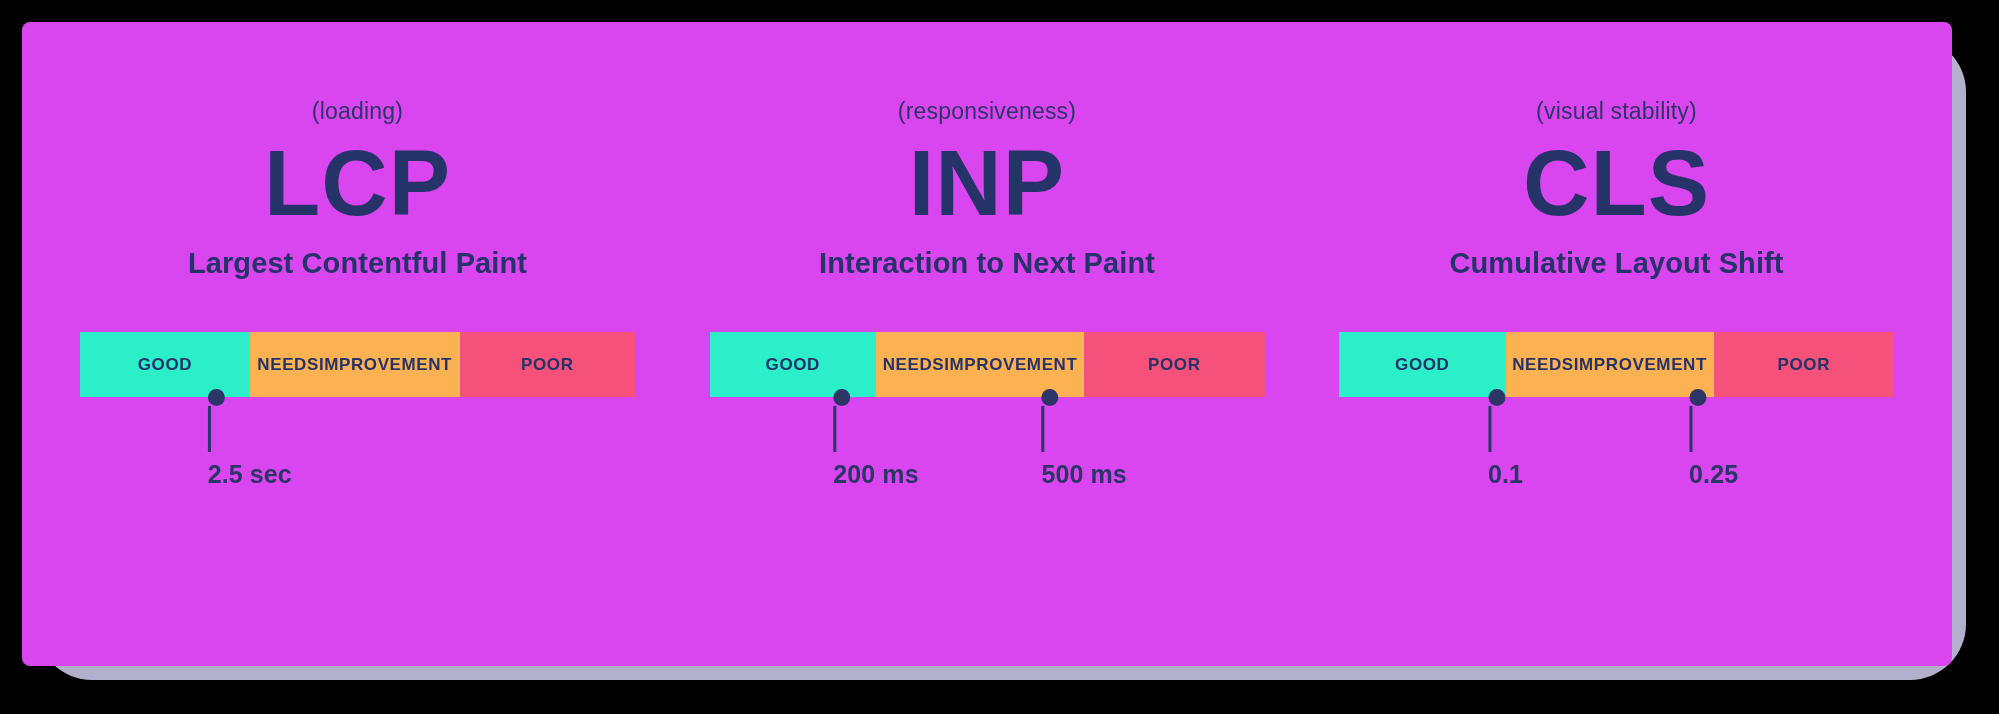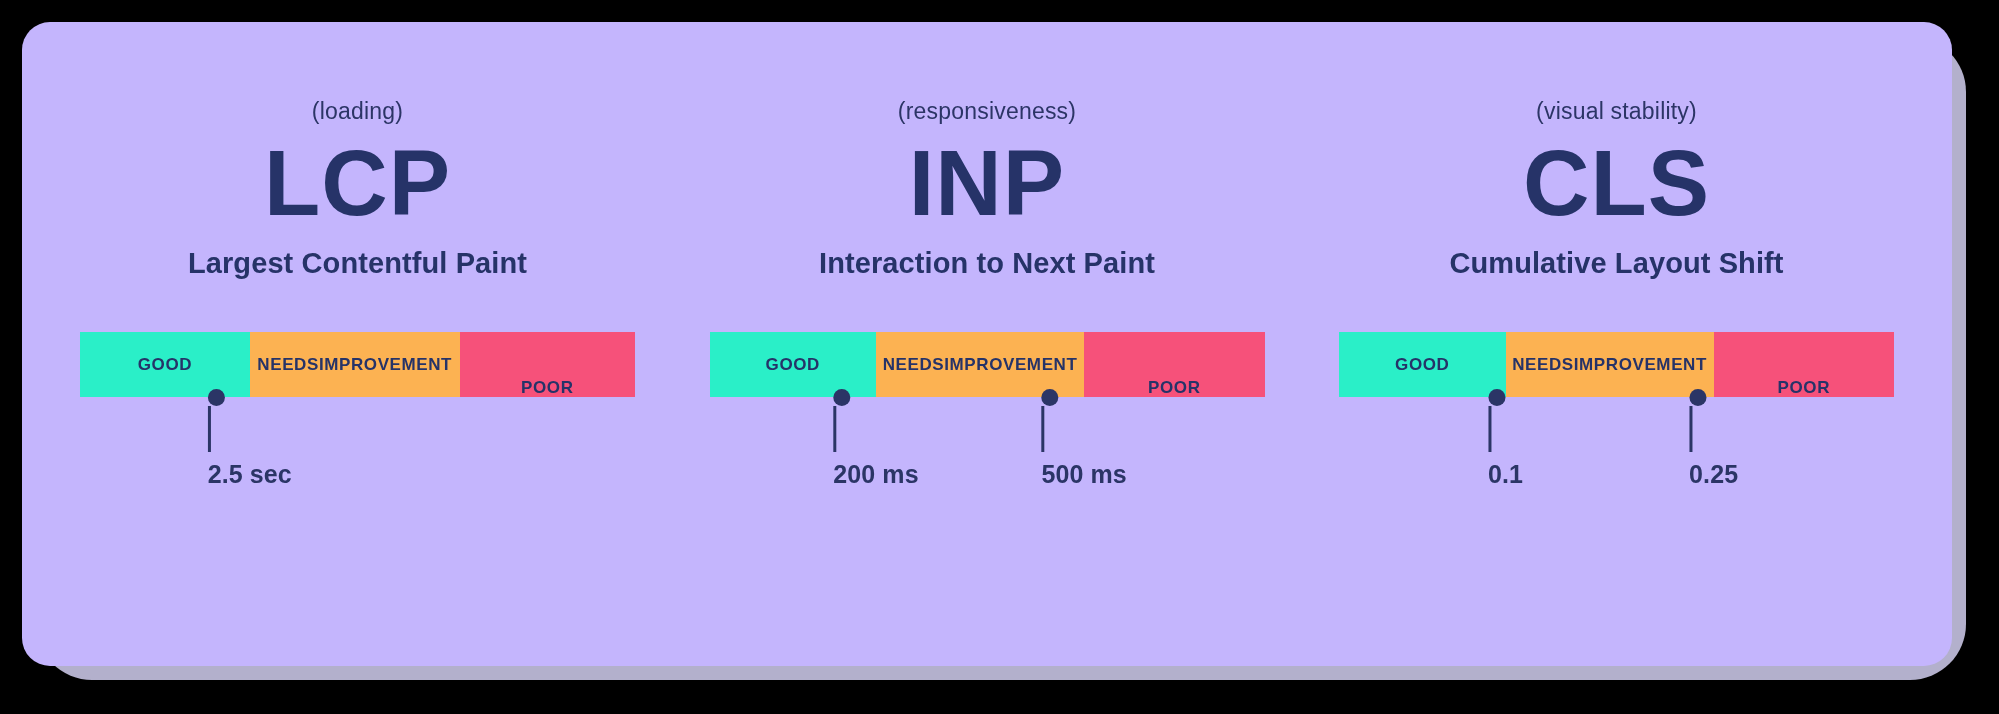--- a/index.html
+++ b/index.html
@@ -30,22 +30,22 @@
     border-radius: 56px;
     background: #b3b0cc;
   }
 
   .card {
     position: absolute;
     left: 22px;
     top: 22px;
     width: 1930px;
     height: 644px;
-    border-radius: 28px;
-    background: #c4b5fd;
+    border-radius: 8px;
+    background: #d946ef;
   }
 
   .metrics {
     position: absolute;
     left: 0;
     top: 0;
     width: 100%;
     height: 100%;
     display: flex;
     justify-content: space-between;
@@ -113,21 +113,21 @@
     font-weight: 700;
     letter-spacing: 0.6px;
     color: #263368;
     line-height: 1.12;
     box-sizing: border-box;
     padding: 0 4px;
   }
 
   .seg-good     { background: #2aefc8; }
   .seg-needs    { background: #fcb252; }
-  .seg-poor     { background: #f6517a; align-items: flex-end; }
+  .seg-poor     { background: #f6517a; }
 
   
   .pins {
     position: absolute;
     left: 0;
     top: 0;
     width: 100%;
     height: 100%;
     pointer-events: none;
   }

